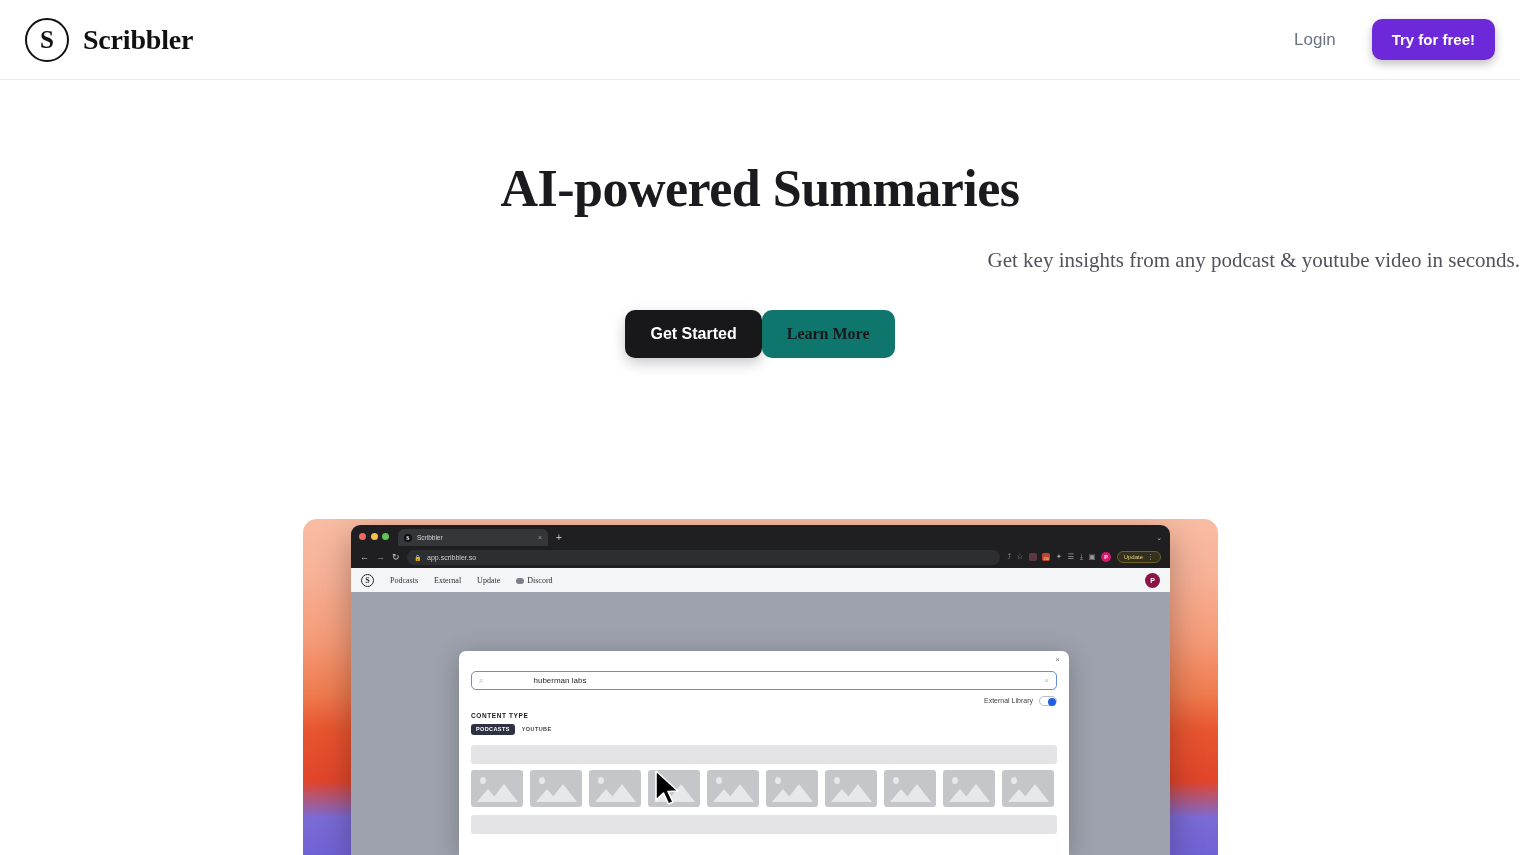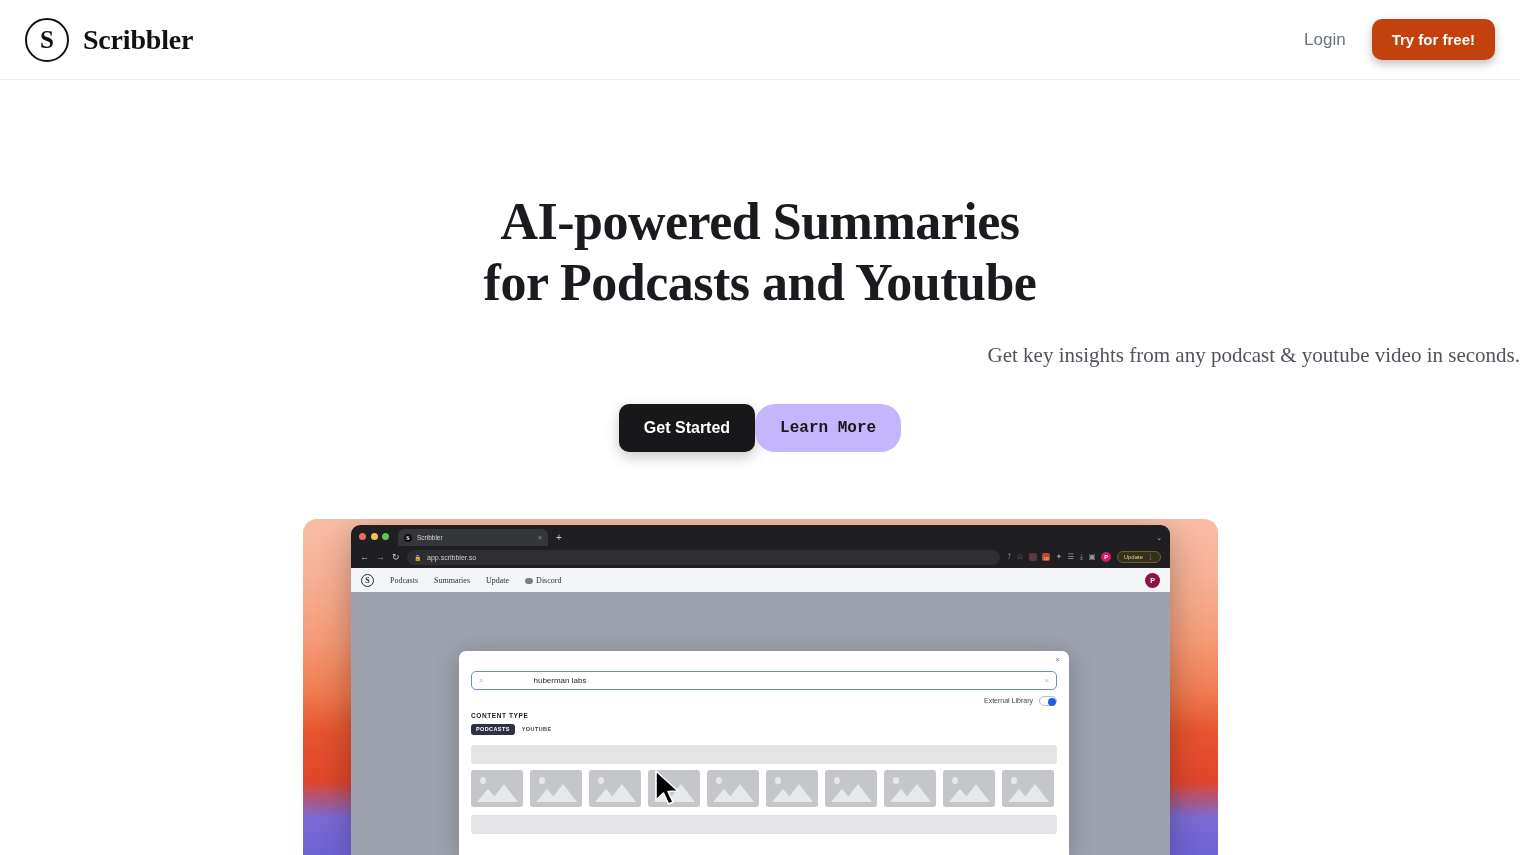--- a/index.html
+++ b/index.html
@@ -28,65 +28,65 @@
     font-size: 25px; font-weight: 700; color: #111111;
     line-height: 1;
   }
   .brand-name {
     font-family: "Liberation Serif", serif;
     font-size: 28px; font-weight: 700; color: #111111;
     letter-spacing: -0.2px;
   }
   .header-right {
     margin-left: auto;
-    display: flex; align-items: center; gap: 26px;
+    display: flex; align-items: center; gap: 36px;
   }
   .login-link {
     font-size: 17px; color: #6b7280; text-decoration: none;
     cursor: pointer;
   }
   .try-free-btn {
-    background: #c2410c; color: #ffffff;
+    background: #6d28d9; color: #ffffff;
     font-size: 15px; font-weight: 700;
     padding: 12px 20px; border: none; border-radius: 10px;
     cursor: pointer;
     box-shadow: 0 4px 10px rgba(0,0,0,0.25);
     font-family: "Liberation Sans", sans-serif;
   }
 
   
   .hero { text-align: center; padding-top: 78px; }
   .hero-title {
     font-family: "Liberation Serif", serif;
     font-size: 52px; font-weight: 700; color: #1b1b1f;
-    line-height: 1.18; letter-spacing: -0.5px; margin-top: 33px;
+    line-height: 1.18; letter-spacing: -0.5px;
   }
   .hero-sub {
     font-family: "Liberation Serif", serif;
     font-size: 21px; color: #52525b; line-height: 1.45;
     margin-top: 26px;
     text-align: right;
   }
   .hero-cta {
     margin-top: 34px;
     display: flex; justify-content: center; 
   }
   .btn-primary {
     background: #18181b; color: #ffffff;
     font-size: 16px; font-weight: 700;
     padding: 15px 25px; border: none; border-radius: 10px;
     cursor: pointer; box-shadow: 0 5px 14px rgba(0,0,0,0.22);
     font-family: "Liberation Sans", sans-serif;
   }
   .btn-secondary {
-    background: #c4b5fd; color: #18181b;
+    background: #0f766e; color: #18181b;
     font-size: 16px; font-weight: 700;
-    padding: 15px 25px; border: none; border-radius: 20px;
+    padding: 15px 25px; border: none; border-radius: 10px;
     cursor: pointer;
-    font-family: Liberation Mono, monospace;
+    font-family: Liberation Serif, serif;
   }
 
   
   .mockup-wrap {
     position: absolute;
     left: 303px; top: 519px;
     width: 915px; height: 336px;
     overflow: hidden;
   }
   .desktop-bg {
@@ -296,21 +296,20 @@
   </div>
   <nav class="header-right">
     <a class="login-link" href="#">Login</a>
     <button class="try-free-btn">Try for free!</button>
   </nav>
 </header>
 
 <section class="hero">
   <h1 class="hero-title">
     <span>AI-powered Summaries</span><br>
-    <span>for Podcasts and Youtube</span>
   </h1>
   <p class="hero-sub">
     <span>Get key insights from any podcast &amp; youtube video in seconds.</span><br>
   </p>
   <div class="hero-cta">
     <button class="btn-primary">Get Started</button>
     <button class="btn-secondary">Learn More</button>
   </div>
 </section>
 
@@ -356,21 +355,21 @@
           <span>Update</span>
           <span class="kebab">⋮</span>
         </span>
       </div>
     </div>
 
     <div class="app-view">
       <div class="app-nav">
         <span class="app-logo">S</span>
         <span class="app-nav-link">Podcasts</span>
-        <span class="app-nav-link">Summaries</span>
+        <span class="app-nav-link">External</span>
         <span class="app-nav-link">Update</span>
         <span class="app-nav-link"><span class="discord-dot"></span><span>Discord</span></span>
         <span class="app-avatar">P</span>
       </div>
 
       <div class="app-body">
         <div class="modal">
           <span class="modal-close">×</span>
 
           <div class="search-field">

